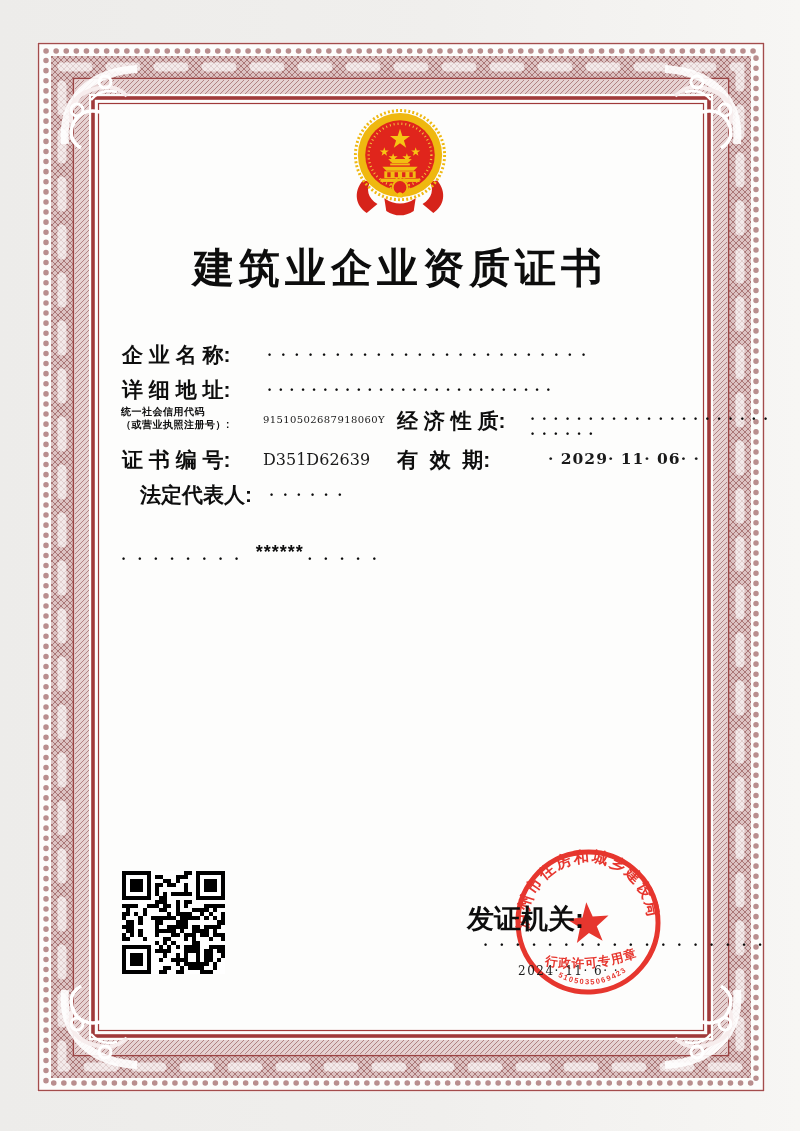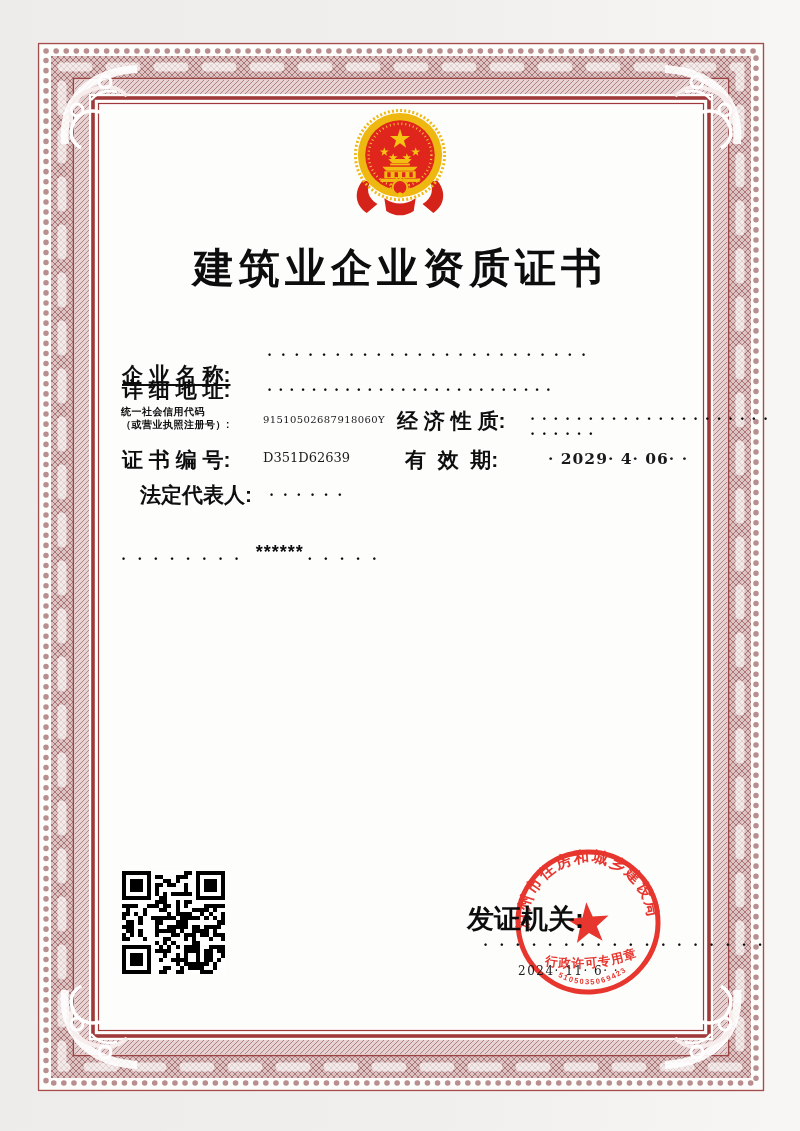--- a/index.html
+++ b/index.html
@@ -7,21 +7,21 @@
   .stage{position:relative;width:800px;height:1131px;overflow:hidden;
          background:linear-gradient(90deg,#edecea 0%,#f0efed 55%,#f7f6f4 100%);}
   .cert-bg{position:absolute;left:37px;top:42px;width:728px;height:1050px;background:#fdfdfc;z-index:0;}
   .frame{position:absolute;left:37px;top:42px;z-index:1;}
   .content{position:absolute;inset:0;z-index:3;}
   .emblem{position:absolute;left:351px;top:104px;}
   .title{position:absolute;left:0;top:241px;width:800px;text-align:center;
          font-size:41px;font-weight:bold;color:#0d0d0d;letter-spacing:5px;}
   .lbl{position:absolute;font-weight:bold;color:#0e0e0e;font-size:21px;white-space:pre;}
   .lbl-sm{position:absolute;font-weight:bold;color:#0e0e0e;font-size:10px;line-height:12.5px;white-space:pre;letter-spacing:.5px;}
-  .val{position:absolute;font-family:"DejaVu Serif","Liberation Serif",serif;color:#1a1a1a;font-size:13px;white-space:pre;}
+  .val{position:absolute;font-family:"DejaVu Serif","Liberation Serif",serif;color:#1a1a1a;font-size:16px;white-space:pre;}
   .dots{position:absolute;font-size:9px;font-weight:bold;color:#0c0c0c;line-height:9px;white-space:pre;}
   .stars{font-size:18px;font-weight:bold;letter-spacing:1px;position:relative;top:-4px;color:#0c0c0c;}
   .qual-line{position:absolute;left:122px;top:546px;white-space:nowrap;}
   .qual-line .dots-inline{font-size:9px;font-weight:bold;letter-spacing:13px;color:#0c0c0c;}
   .overlay{z-index:5;}
   .issuer-label{position:absolute;left:467px;top:901px;font-size:27px;font-weight:bold;color:#0d0d0d;z-index:4;white-space:pre;}
   .seal{position:absolute;left:508px;top:842px;width:160px;height:160px;z-index:2;transform:rotate(-5deg);opacity:.92;}
   .issue-date{position:absolute;left:518px;top:964px;font-family:"DejaVu Serif","Liberation Serif",serif;
               font-size:12px;letter-spacing:1.5px;color:#1a1a1a;z-index:4;white-space:pre;}
   .qr{position:absolute;left:122px;top:871px;width:103px;height:103px;z-index:3;}
@@ -98,38 +98,38 @@
         <rect x="2.1" y="17.5" width="3.4" height="5"></rect>
         <rect x="9.6" y="17.5" width="3.4" height="5"></rect>
       </g>
       <circle cx="0" cy="33" r="7.5" fill="#e0251c" stroke="#efb810" stroke-width="2"></circle>
       <circle cx="0" cy="33" r="9.5" fill="none" stroke="#efb810" stroke-width="1.8" stroke-dasharray="2 2"></circle>
       <circle cx="0" cy="40.5" r="2.6" fill="#f6c514"></circle>
     </svg>
 
     <div class="title">建筑业企业资质证书</div>
 
-    <div class="lbl" style="left:122px;top:361px;text-decoration:underline;">企 业 名 称:</div>
+    <div class="lbl" style="left:122px;top:341px;">企 业 名 称:</div>
     <div class="dots" style="left:268px;top:351px;letter-spacing:10.5px;">••••••••••••••••••••••••</div>
 
     <div class="lbl" style="left:122px;top:376px;">详 细 地 址:</div>
     <div class="dots" style="left:268px;top:386px;letter-spacing:8px;">••••••••••••••••••••••••••</div>
 
     <div class="lbl-sm" style="left:121px;top:406px;">统一社会信用代码</div>
     <div class="lbl-sm" style="left:121px;top:419px;">（或营业执照注册号）:</div>
     <div class="val" style="left:263px;top:414px;font-size:10px;letter-spacing:.4px;">91510502687918060Y</div>
 
     <div class="lbl" style="left:397px;top:407px;">经 济 性 质:</div>
     <div class="dots overlay" style="left:531px;top:415px;letter-spacing:8.5px;position:absolute;z-index:5;">•••••••••••••••••••••</div>
     <div class="dots" style="left:531px;top:430px;letter-spacing:8.5px;">••••••</div>
 
     <div class="lbl" style="left:122px;top:446px;">证 书 编 号:</div>
     <div class="val" style="left:263px;top:450px;">D351D62639</div>
-    <div class="lbl" style="left:397px;top:446px;margin-left:8px;">有  效  期:</div>
-    <div class="val" style="left:548px;top:449px;font-size:15.5px;font-weight:bold;letter-spacing:1px;">· 2029· 4· 06· ·</div>
+    <div class="lbl" style="left:397px;top:446px;">有  效  期:</div>
+    <div class="val" style="left:548px;top:449px;font-size:15.5px;font-weight:bold;letter-spacing:1px;">· 2029· 11· 06· ·</div>
 
     <div class="lbl" style="left:122px;top:481px;margin-left:18px;">法定代表人:</div>
     <div class="dots" style="left:270px;top:491px;letter-spacing:10.5px;">••••••</div>
 
     <div class="qual-line">
       <span class="dots-inline">••••••••</span>
       <span class="stars">******</span>
       <span class="dots-inline">•••••</span>
     </div>
 

